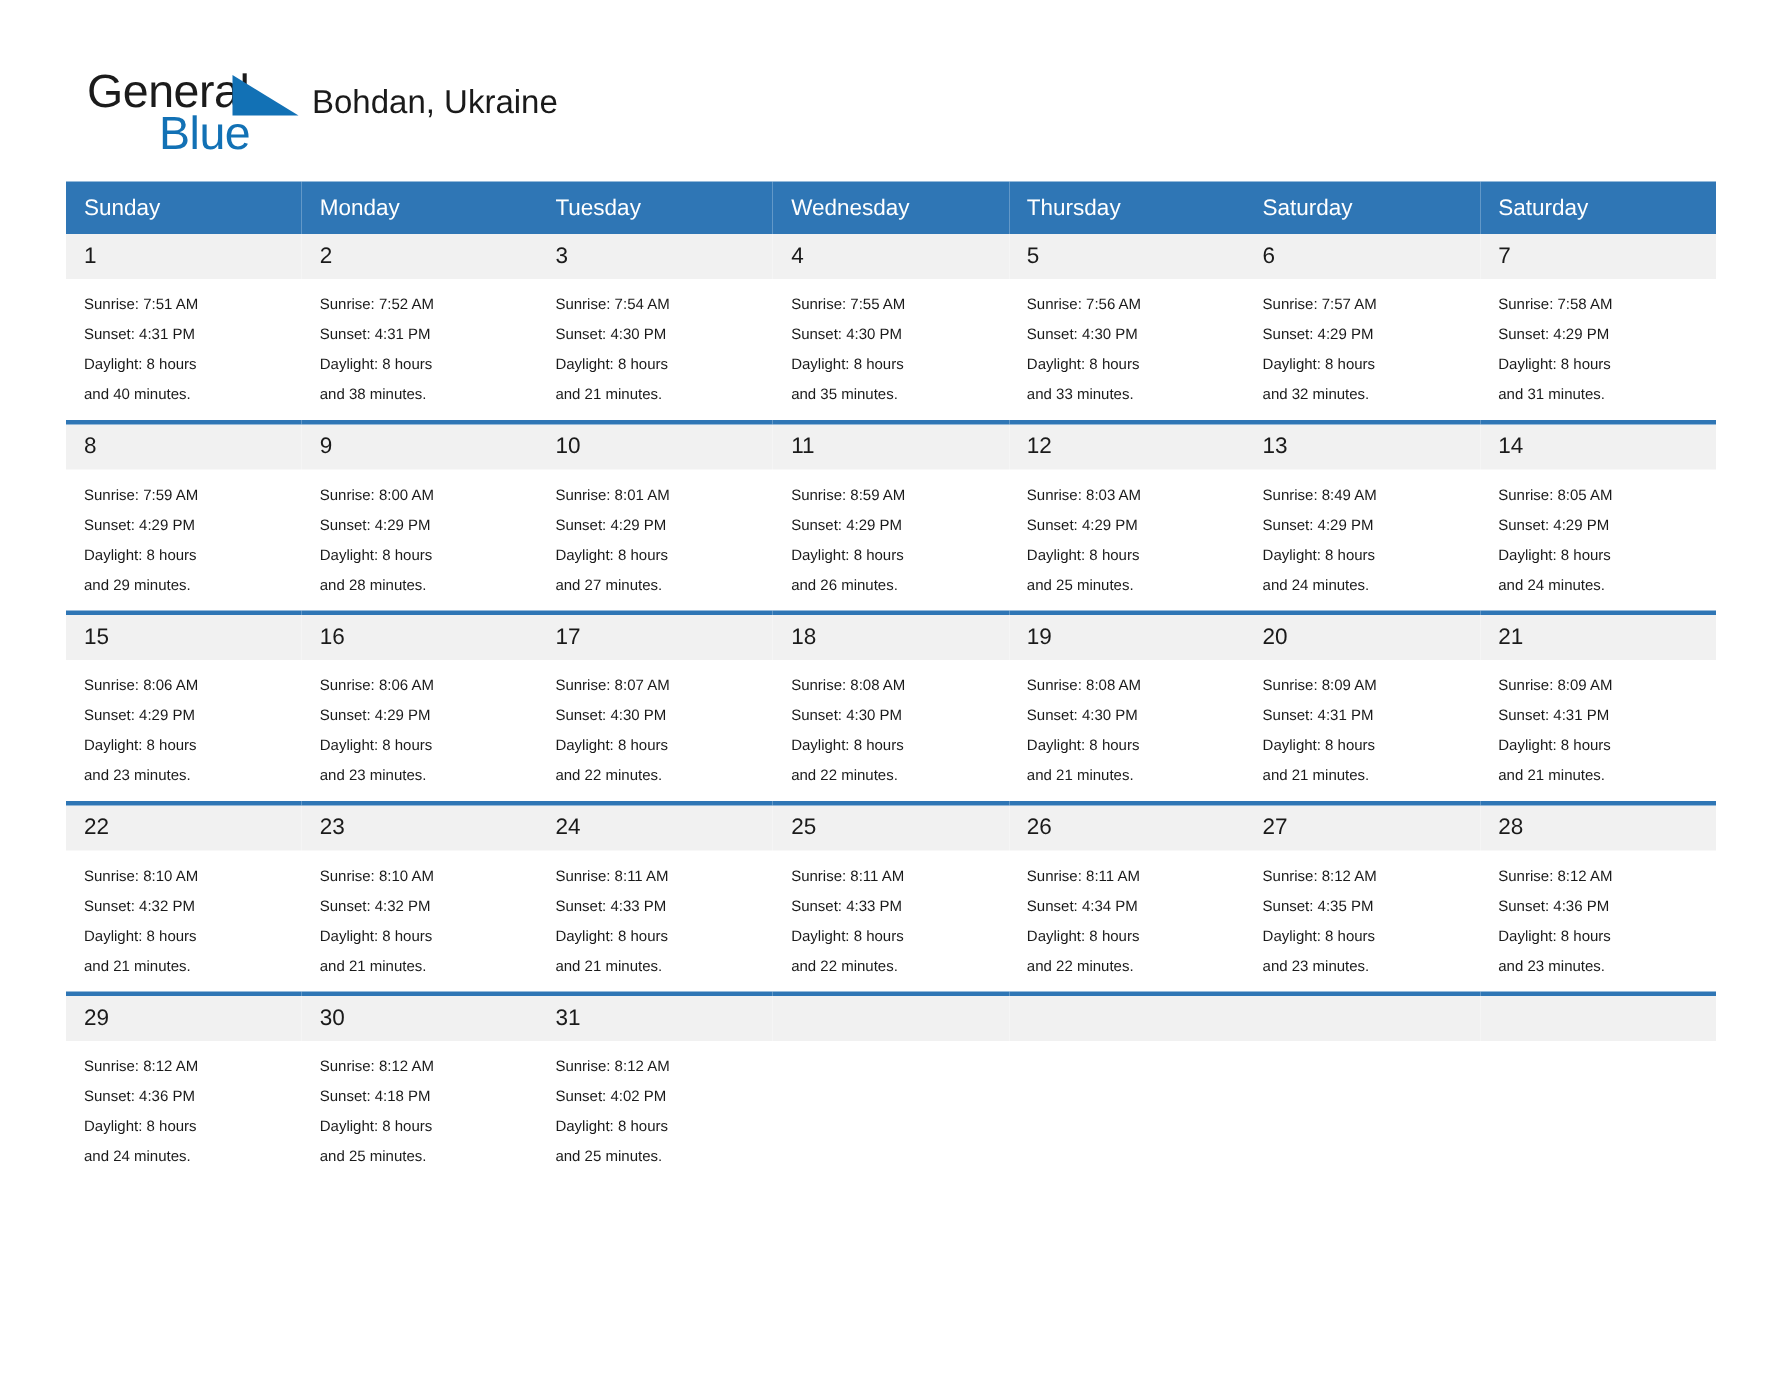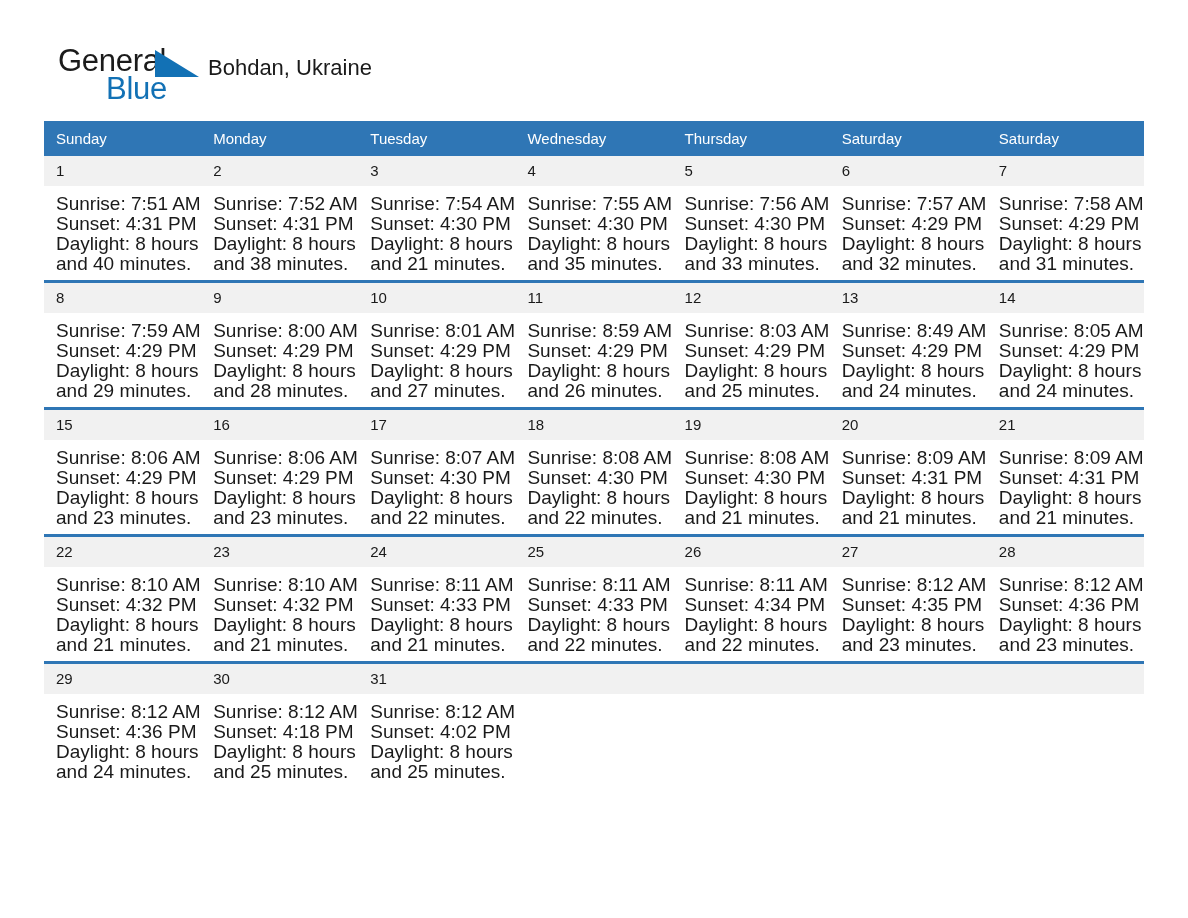--- a/index.html
+++ b/index.html
@@ -127,21 +127,21 @@
     color: #1a1a1a;
     padding: 6px 0 6px 12px;
     height: 18px;
     box-sizing: content-box;
   }
   .cell.blank { background: transparent; }
   .cell.blank .daynum { background: #f1f1f1; height: 18px; }
 
   .info {
     padding: 8px 8px 0 12px;
-    font-size: 19px;
+    font-size: 10px;
     line-height: 20px;
     color: #1a1a1a;
   }
   .info div { white-space: nowrap; }
 </style>
 </head>
 <body>
 
 <div class="page">
 

